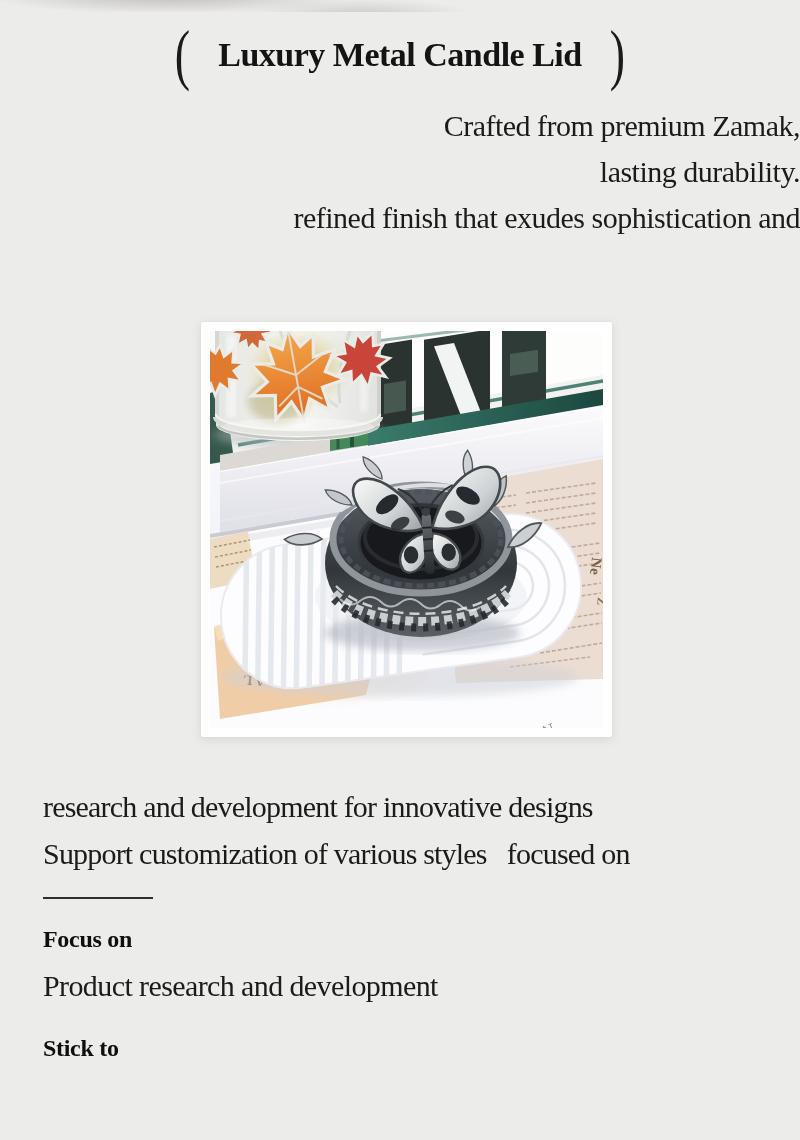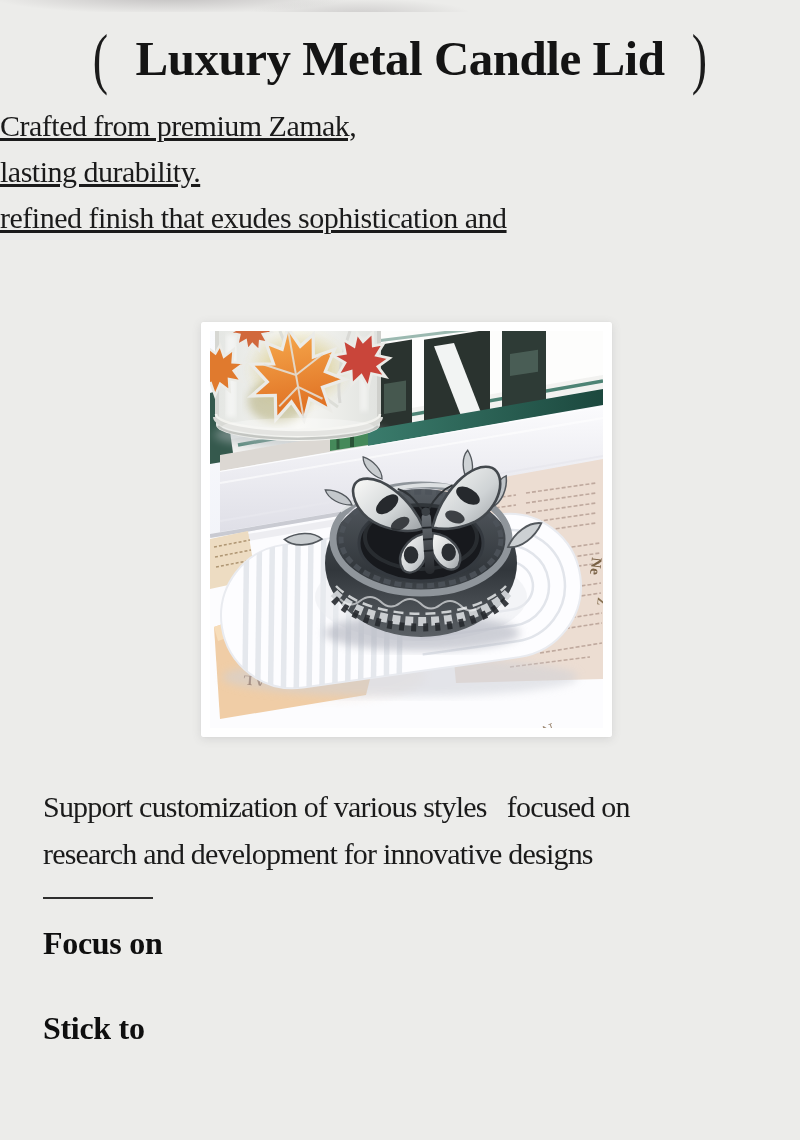--- a/index.html
+++ b/index.html
@@ -7,38 +7,38 @@
         font-family:"Liberation Serif",serif;color:#1a1a1a;}
   
   .top-strip{position:absolute;left:0;top:0;width:800px;height:12px;
      background:linear-gradient(90deg,#c9c6c8 0%,#e6e4e5 7%,#f8f7f8 18%,#efeeee 33%,
 i                #dcd9db 40%,#fbfafb 52%,#f3f2f3 70%,#ffffff 88%,#f0eff0 100%);}
   .top-strip::after{content:"";position:absolute;inset:0;
      background:radial-gradient(ellipse 260px 26px at 170px -4px, rgba(120,114,118,.38), rgba(120,114,118,0) 70%),
                 radial-gradient(ellipse 160px 22px at 360px 14px, rgba(140,135,138,.30), rgba(140,135,138,0) 70%);}
   .title-row{position:absolute;left:0;right:0;top:30px;display:flex;
      justify-content:center;align-items:center;gap:27px;}
-  .title{margin:0;font-size:49px;font-weight:700;letter-spacing:-0.5px;line-height:1.2;color:#141414;}
+  .title{margin:0;font-size:34px;font-weight:700;letter-spacing:-0.5px;line-height:1.2;color:#141414;}
   .bracket{font-size:51px;font-weight:400;line-height:1;color:#1b1b1b;
      transform:scaleY(1.32) scaleX(0.9);transform-origin:center;}
-  .subtitle{position:absolute;left:0;right:0;top:103px;text-align:left;
-     font-size:30px;line-height:46px;letter-spacing:-0.5px;color:#1b1b1b;text-decoration:underline;}
+  .subtitle{position:absolute;left:0;right:0;top:103px;text-align:right;
+     font-size:30px;line-height:46px;letter-spacing:-0.5px;color:#1b1b1b;}
   .photo{position:absolute;left:201px;top:322px;width:393px;height:397px;margin:0;
      background:#ffffff;padding:9px;border-radius:2px;
      box-shadow:0 2px 10px rgba(95,95,100,0.16), 0 0 1px rgba(0,0,0,0.08);}
   .photo svg{display:block;}
   .para{position:absolute;left:43px;top:783px;margin:0;font-size:30px;line-height:47px;
      letter-spacing:-0.8px;color:#1b1b1b;}
   .para span{display:block;white-space:pre;}
   .divider{position:absolute;left:43px;top:897px;width:110px;height:2px;background:#2e2e2e;}
-  .sec-h{position:absolute;left:43px;margin:0;font-size:32px;font-weight:700;
+  .sec-h{position:absolute;left:43px;margin:0;font-size:24px;font-weight:700;
      letter-spacing:-0.3px;color:#0f0f0f;line-height:1.1;}
   .sec-t{position:absolute;left:43px;margin:0;font-size:30px;letter-spacing:-0.6px;
      color:#1b1b1b;line-height:1.1;}
-  .h-focus{top:926px;} .t-focus{top:969px;} .h-stick{top:1011px;text-align:center;} .t-stick{top:1056px;}
+  .h-focus{top:926px;} .t-focus{top:969px;} .h-stick{top:1035px;text-align:center;} .t-stick{top:1056px;}
 </style>
 </head>
 <body>
 
 <div class="page">
 
   <div class="top-strip"></div>
 
   <header>
     <div class="title-row">
@@ -291,22 +291,23 @@
           <line x1="-3" y1="6" x2="3.5" y2="6" stroke="#1f2327" stroke-width="1.2"></line>
           <line x1="-3" y1="14" x2="3.5" y2="14" stroke="#1f2327" stroke-width="1.2"></line>
           <line x1="-3" y1="22" x2="3.5" y2="22" stroke="#1f2327" stroke-width="1.2"></line>
           <circle cx="0.2" cy="-5" r="3" fill="#3a3f44"></circle>
         </g>
       </g>
     </svg>
   </figure>
 
   <p class="para">
+    <span>research and development for innovative designs</span>
     <span>Support customization of various styles   focused on</span>
-    <span>research and development for innovative designs</span>
   </p>
 
   <div class="divider"></div>
 
   <h2 class="sec-h h-focus">Focus on</h2>
+  <p class="sec-t t-focus">Product research and development</p>
   <h2 class="sec-h h-stick">Stick to</h2>
 
 </div>
 
 </body></html>

